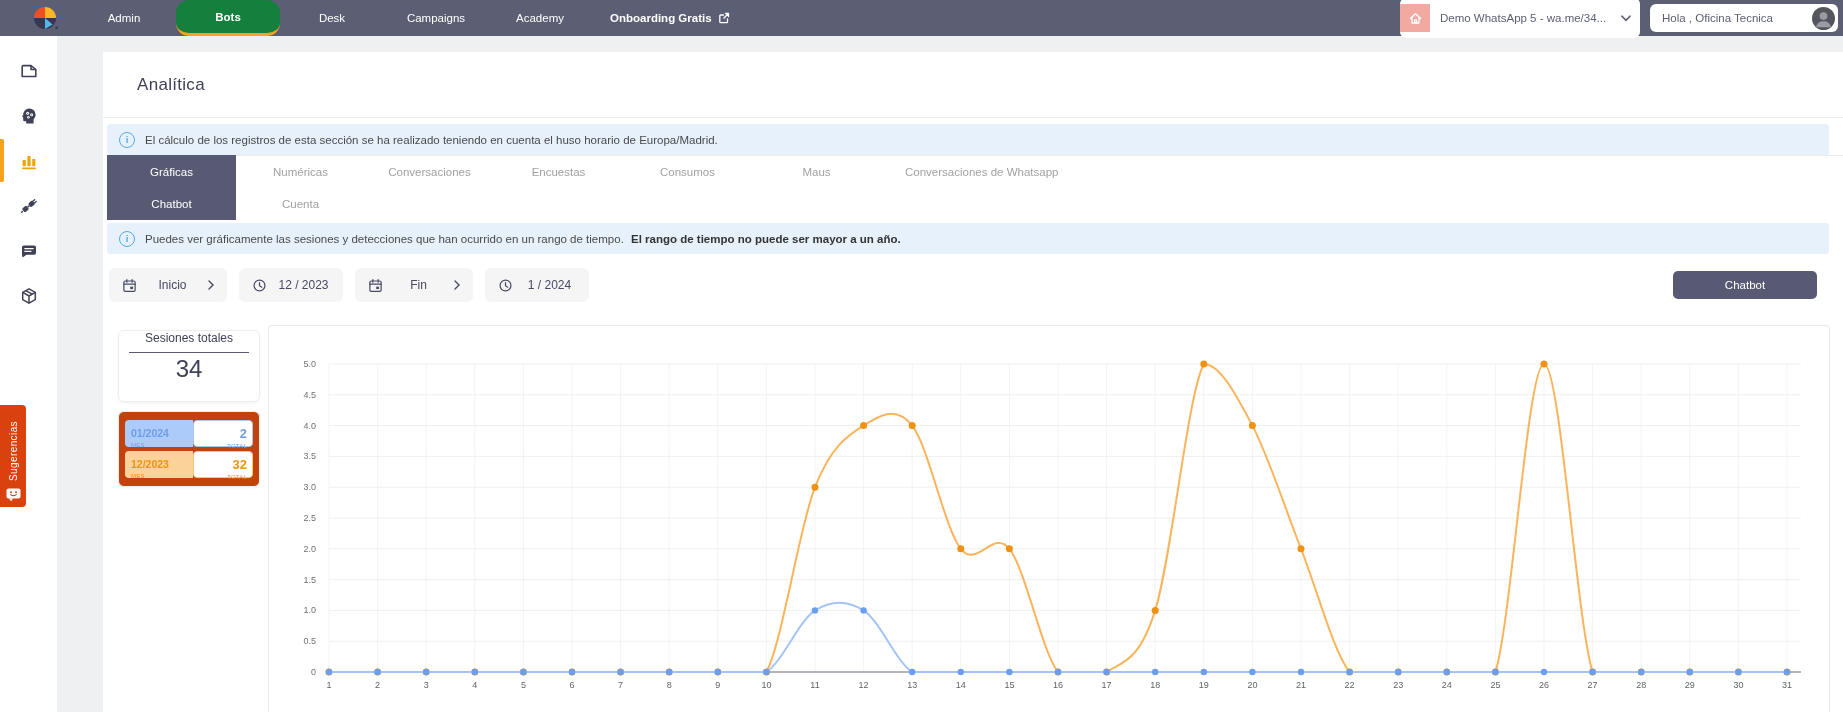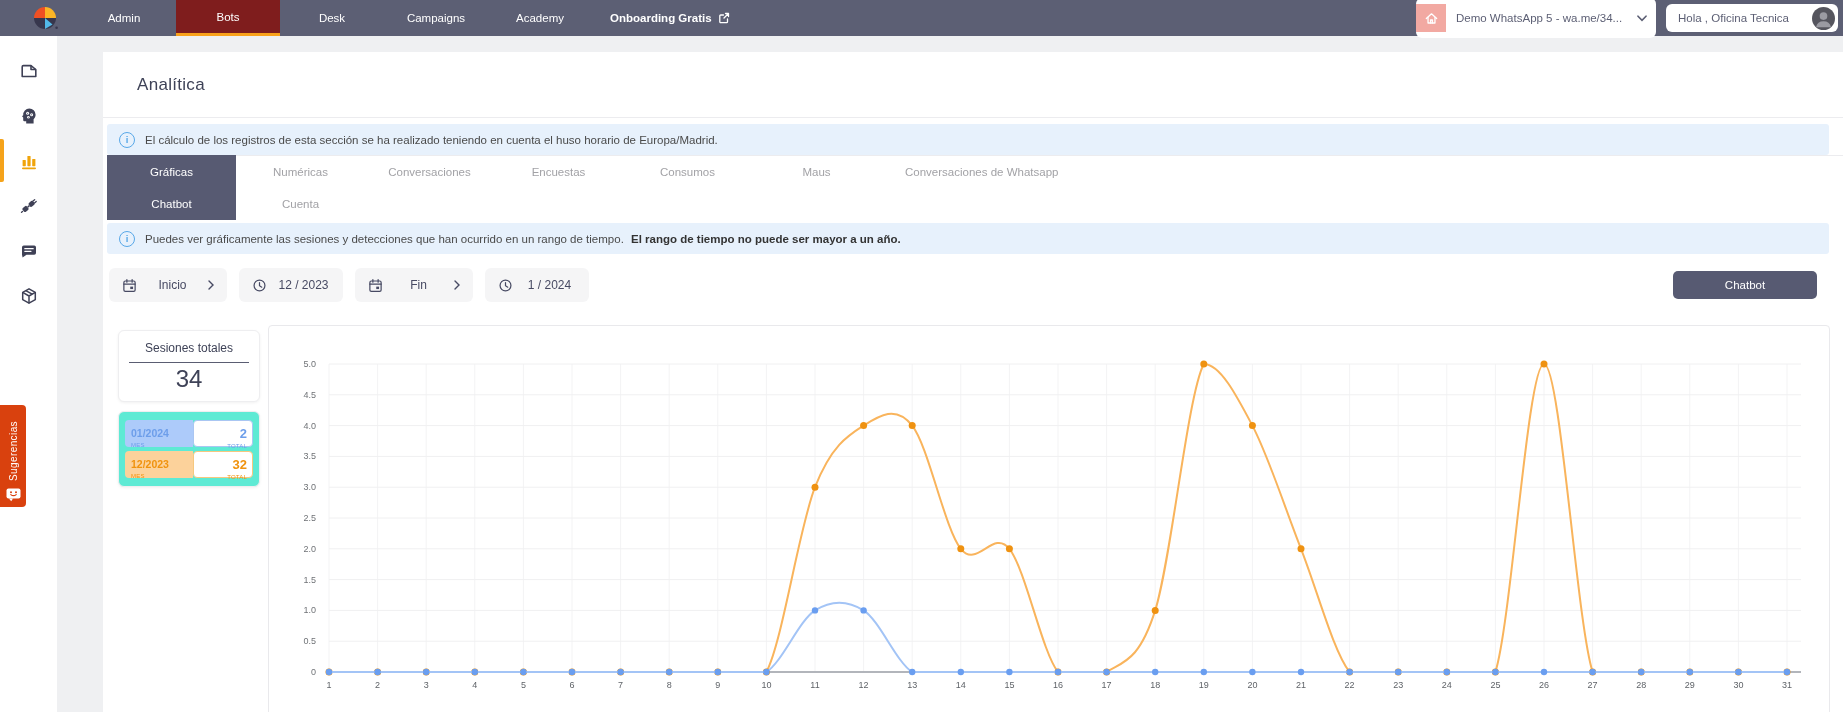--- a/index.html
+++ b/index.html
@@ -4,28 +4,28 @@
 <style>
   * { margin:0; padding:0; }
   html,body { width:1843px; height:712px; }
   body { position:relative; font-family:"Liberation Sans",sans-serif; background:#fff; overflow:hidden; }
 
   
   .topnav { position:absolute; left:0; top:0; width:1843px; height:36px; background:#5c5f74; display:flex; align-items:stretch; z-index:20; }
   .logo { width:26px; height:26px; margin:5px 0 0 32px; flex:none; }
   .nav-items { display:flex; margin-left:14px; }
   .nav-item { width:104px; height:36px; box-sizing:border-box; display:flex; align-items:center; justify-content:center; gap:6px; color:#fff; font-size:11.5px; cursor:pointer; white-space:nowrap; }
-  .nav-item.active { background:#7f1d1d; border-bottom:3px solid #f9a21b; font-weight:normal; }
+  .nav-item.active { background:#15803d; border-bottom:3px solid #f9a21b; font-weight:bold;border-radius:13px; }
   .nav-item.bold { font-weight:bold; width:auto; padding:0 18px; }
   .topnav-right { margin-left:auto; display:flex; align-items:center; gap:10px; padding-right:5px; }
   .bot-pill { height:40px; width:240px; background:#fff; border-radius:6px; display:flex; align-items:center; overflow:hidden; cursor:pointer; }
   .bot-pill .house-sq { width:30px; height:28px; background:#f2a9a2; display:flex; align-items:center; justify-content:center; flex:none; }
   .bot-pill .bp-label { flex:1; font-size:11.5px; color:#5c5f74; padding:0 4px 0 10px; white-space:nowrap; overflow:hidden; }
   .bot-pill .chev { margin-right:9px; }
-  .user-pill { height:28px; width:172px; box-sizing:border-box; background:#fff; border-radius:6px; display:flex; align-items:center; justify-content:space-between; padding:0 3px 0 12px; font-size:11.5px; color:#5c5f74; cursor:pointer; white-space:nowrap; }
+  .user-pill { height:28px; width:188px; box-sizing:border-box; background:#fff; border-radius:6px; display:flex; align-items:center; justify-content:space-between; padding:0 3px 0 12px; font-size:11.5px; color:#5c5f74; cursor:pointer; white-space:nowrap; }
 
   
   .sidebar { position:absolute; left:0; top:36px; width:57px; height:676px; background:#fff; z-index:10; }
   .side-item { position:relative; width:57px; height:45px; display:flex; align-items:center; justify-content:center; cursor:pointer; }
   .side-item:first-child { margin-top:12px; }
   .side-item.active::before { content:''; position:absolute; left:0; top:1px; width:4px; height:43px; background:#f5a31b; border-radius:0 2px 2px 0; }
 
   .suggestions { position:absolute; left:0; top:405px; width:26px; height:102px; background:#d9410e; border-radius:0 4px 4px 0; display:flex; flex-direction:column; align-items:center; justify-content:flex-end; box-sizing:border-box; padding-bottom:5px; z-index:15; cursor:pointer; }
   .suggestions .vtext { writing-mode:vertical-rl; transform:rotate(180deg); color:#fff; font-size:10px; letter-spacing:.4px; margin-bottom:7px; }
 
@@ -49,24 +49,24 @@
 
   .filter-row { position:relative; display:flex; align-items:center; gap:12px; margin:14px 26px 0 6px; height:34px; }
   .date-pill { height:34px; box-sizing:border-box; background:#f5f5f6; border-radius:6px; display:flex; align-items:center; gap:10px; padding:0 13px; font-size:12px; color:#474a63; cursor:pointer; }
   .date-pill .dp-label { flex:1; text-align:center; }
   .date-pill.w1 { width:118px;gap:18px; }
   .date-pill.w2 { width:104px; }
   .filter-btn { position:absolute; right:0; top:3px; width:144px; height:28px; background:#575a72; color:#fff; border:none; border-radius:5px; font-size:11.5px; font-family:"Liberation Sans",sans-serif; cursor:pointer; }
 
   .dash { position:relative; margin-top:23px; height:400px; }
   .left-col { position:absolute; left:15px; top:5px; width:142px; }
-  .summary-card { background:#fff; border:1px solid #eeeef0; border-radius:6px; box-shadow:0 1px 3px rgba(0,0,0,.06); height:72px; box-sizing:border-box; padding:10px 8px 0; text-align:center; }
+  .summary-card { background:#fff; border:1px solid #eeeef0; border-radius:6px; box-shadow:0 1px 3px rgba(0,0,0,.06); height:72px; box-sizing:border-box; padding:0 8px 0; text-align:center; }
   .summary-title { font-size:12px; color:#3e4257; padding-bottom:7px; border-bottom:1px solid #5a5d72; margin:0 2px; }
   .summary-value { font-size:24px; color:#3e4257; margin-top:2px; }
-  .legend-card { margin-top:9px; background:#5eead4; border:1px solid #eeeef0; border-radius:6px; box-shadow:0 1px 3px rgba(0,0,0,.06); padding:8px 6px 4px; }
+  .legend-card { margin-top:9px; background:#c2410c; border:1px solid #eeeef0; border-radius:6px; box-shadow:0 1px 3px rgba(0,0,0,.06); padding:8px 6px 4px; }
   .legend-row { display:flex; height:27px; margin-bottom:4px; }
   .month-box { flex:1.12; border-radius:4px 0 0 4px; padding:4px 0 0 6px; box-sizing:border-box; line-height:1; }
   .value-box { flex:.95; background:#fff; border-radius:4px; padding:4px 5px 0 0; box-sizing:border-box; text-align:right; line-height:1; }
   .month-txt { font-size:10.5px; font-weight:bold; }
   .mini { font-size:6px; display:block; margin-top:2px; letter-spacing:.2px; }
   .value-txt { font-size:13px; font-weight:bold; }
   .legend-row.blue .month-box { background:#adcbfa; color:#6d9eea; }
   .legend-row.blue .value-box { border:1px solid #aac6f2; color:#6d9eea; }
   .legend-row.orange .month-box { background:#fcd29b; color:#f0930f; }
   .legend-row.orange .value-box { border:1px solid #f6c87f; color:#f0930f; }

